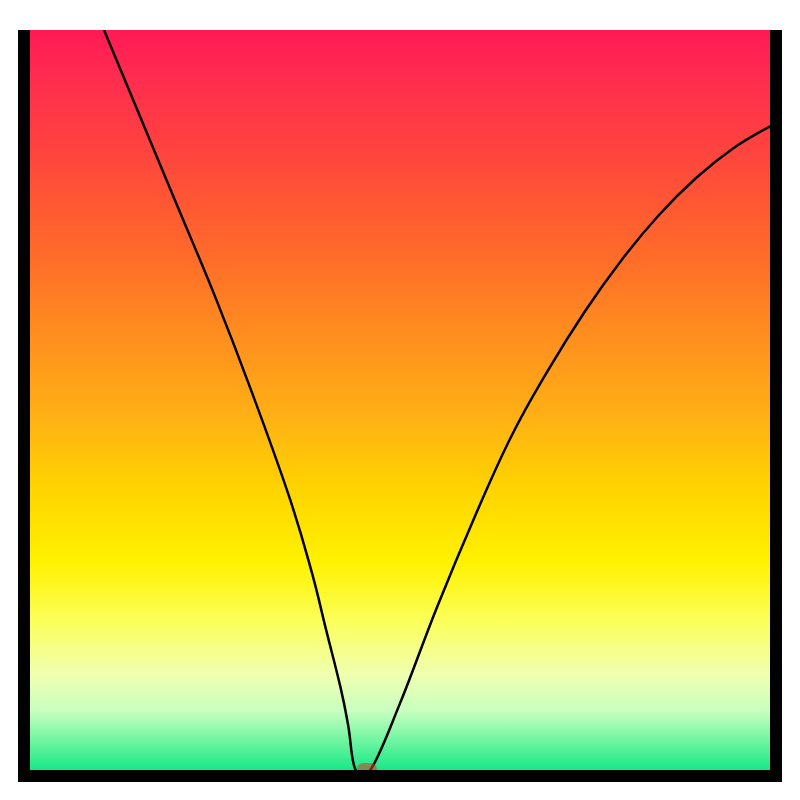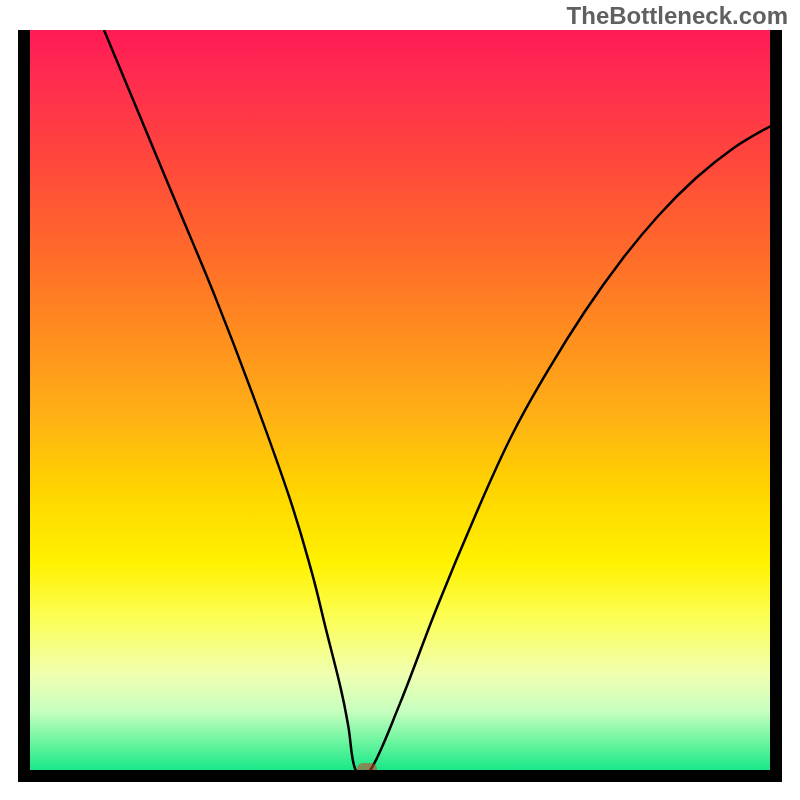--- a/index.html
+++ b/index.html
@@ -70,21 +70,20 @@
     height: 14px;
     border-radius: 6px;
     background: rgba(210, 60, 40, 0.55);
     transform: translate(-50%, -50%);
   }
 </style>
 </head>
 <body>
 
 <div class="container">
-  <div class="watermark">TheBottleneck.com</div>
 
   <div class="plot-frame">
     <div class="plot-area">
       <div class="gradient-bg"></div>
       <svg class="curve" viewBox="0 0 740 740" preserveAspectRatio="none">
         <path id="curve-path" fill="none" stroke="#000" stroke-width="2.5" d="M 74 0 C 81.4 17.75999999999999 96.2 53.27999999999995 111 88.79999999999995 C 125.8 124.31999999999996 133.2 142.08 148 177.60000000000002 C 162.8 213.12000000000003 170.2 229.39999999999998 185 266.4 C 199.8 303.4 207.2 322.64 222 362.59999999999997 C 236.8 402.55999999999995 247.16 430.67999999999995 259 466.2 C 270.84 501.72 273.8 513.5600000000001 281.2 540.2 C 288.59999999999997 566.84 290.08 575.72 296 599.4 C 301.92 623.0799999999999 306.36 639.36 310.8 658.6 C 315.24 677.84 315.24 679.32 318.2 695.6 C 321.15999999999997 711.88 321.16 731.12 325.6 740 C 330.04 748.88 331.52000000000004 753.32 340.40000000000003 740 C 349.28000000000003 726.68 356.68 705.9599999999999 370 673.4 C 383.32 640.84 392.20000000000005 614.2 407.00000000000006 577.2 C 421.80000000000007 540.2 429.2 522.4399999999999 444 488.4 C 458.8 454.35999999999996 466.2 436.6 481 407 C 495.8 377.4 503.2 365.56 518 340.4 C 532.8 315.23999999999995 540.2 303.4 555 281.2 C 569.8 259 577.2 248.64000000000004 592 229.40000000000003 C 606.8 210.16000000000003 614.2 201.28 629 185 C 643.8 168.72 651.2 161.32 666 148 C 680.8 134.68 688.2 128.75999999999996 703 118.39999999999998 C 717.8 108.03999999999999 732.6 100.64000000000003 740 96.20000000000005"></path>
       </svg>
       <div class="marker" id="min-marker" style="left: 336.7px; top: 740px;"></div>
     </div>
   </div>

